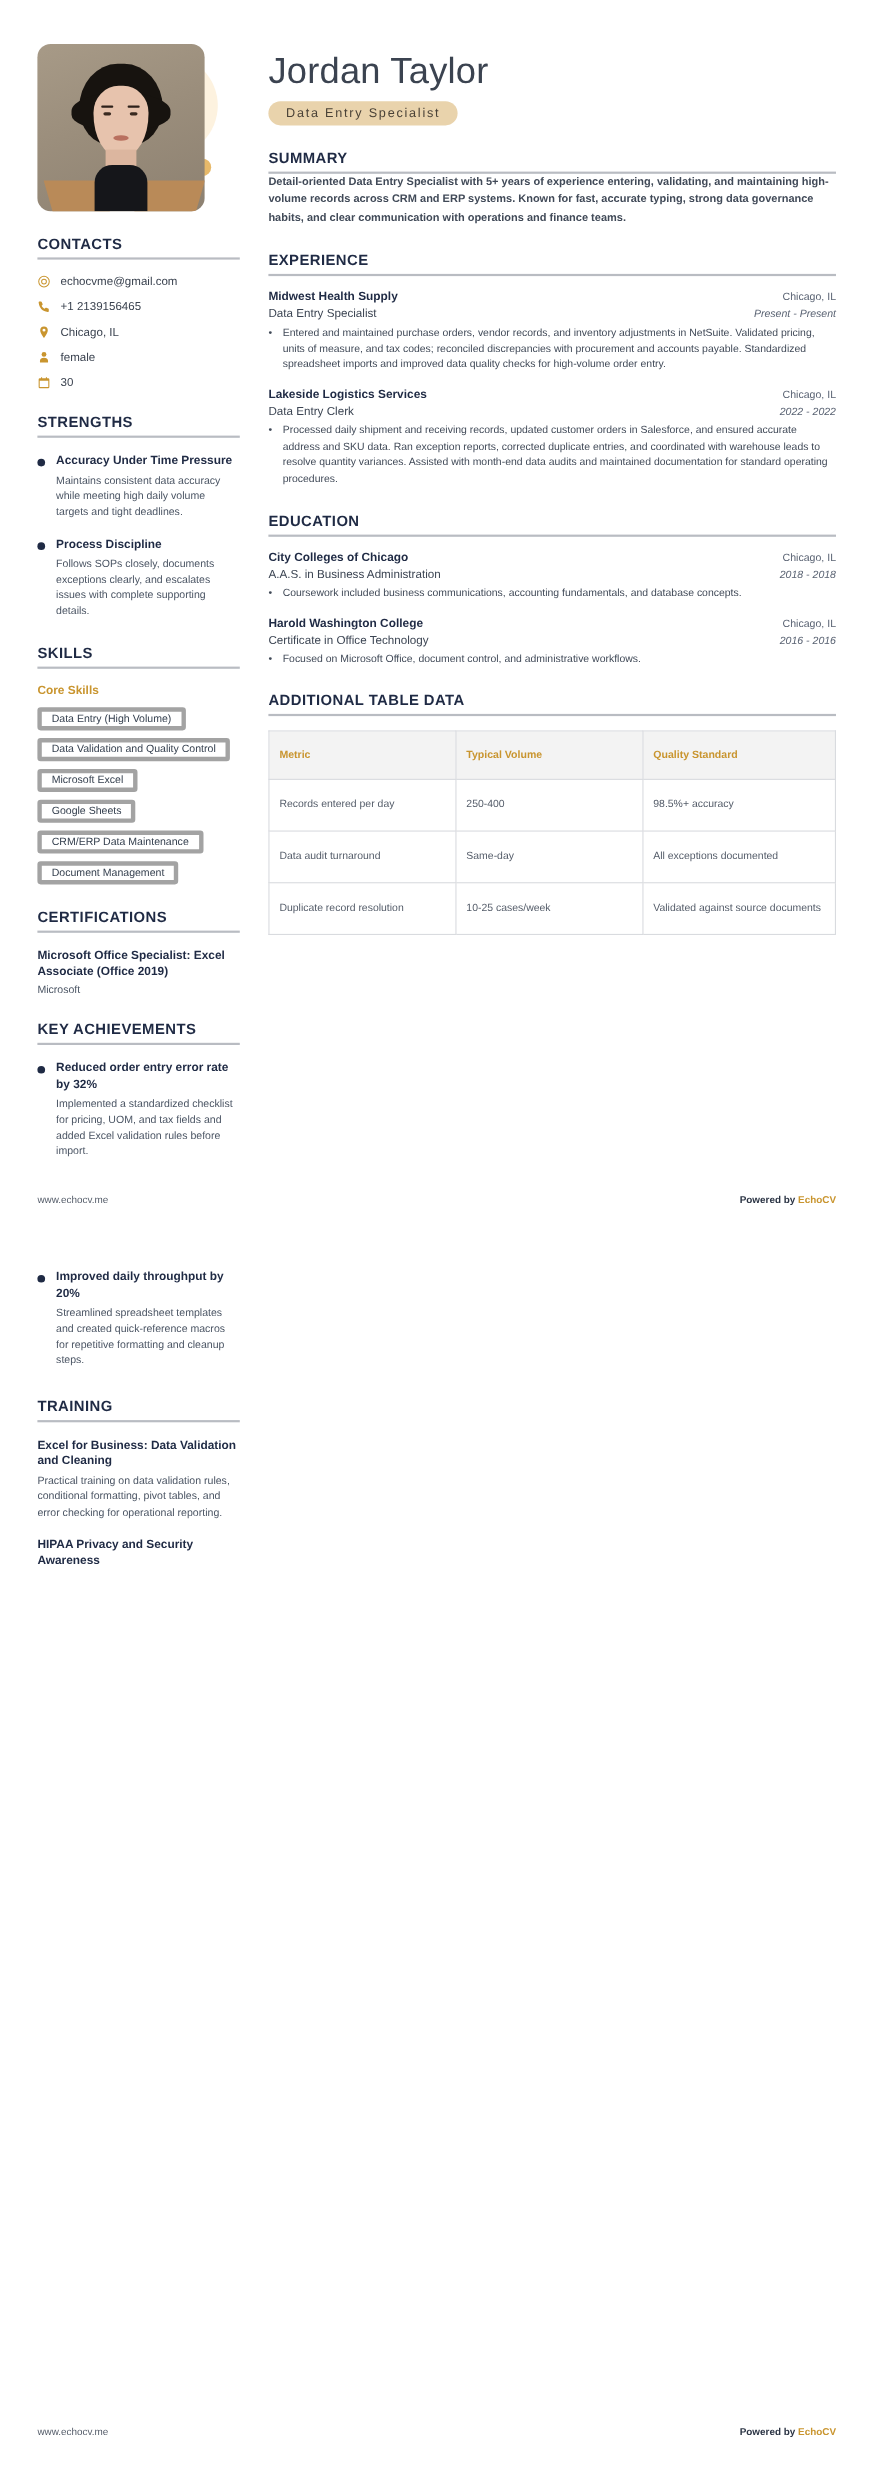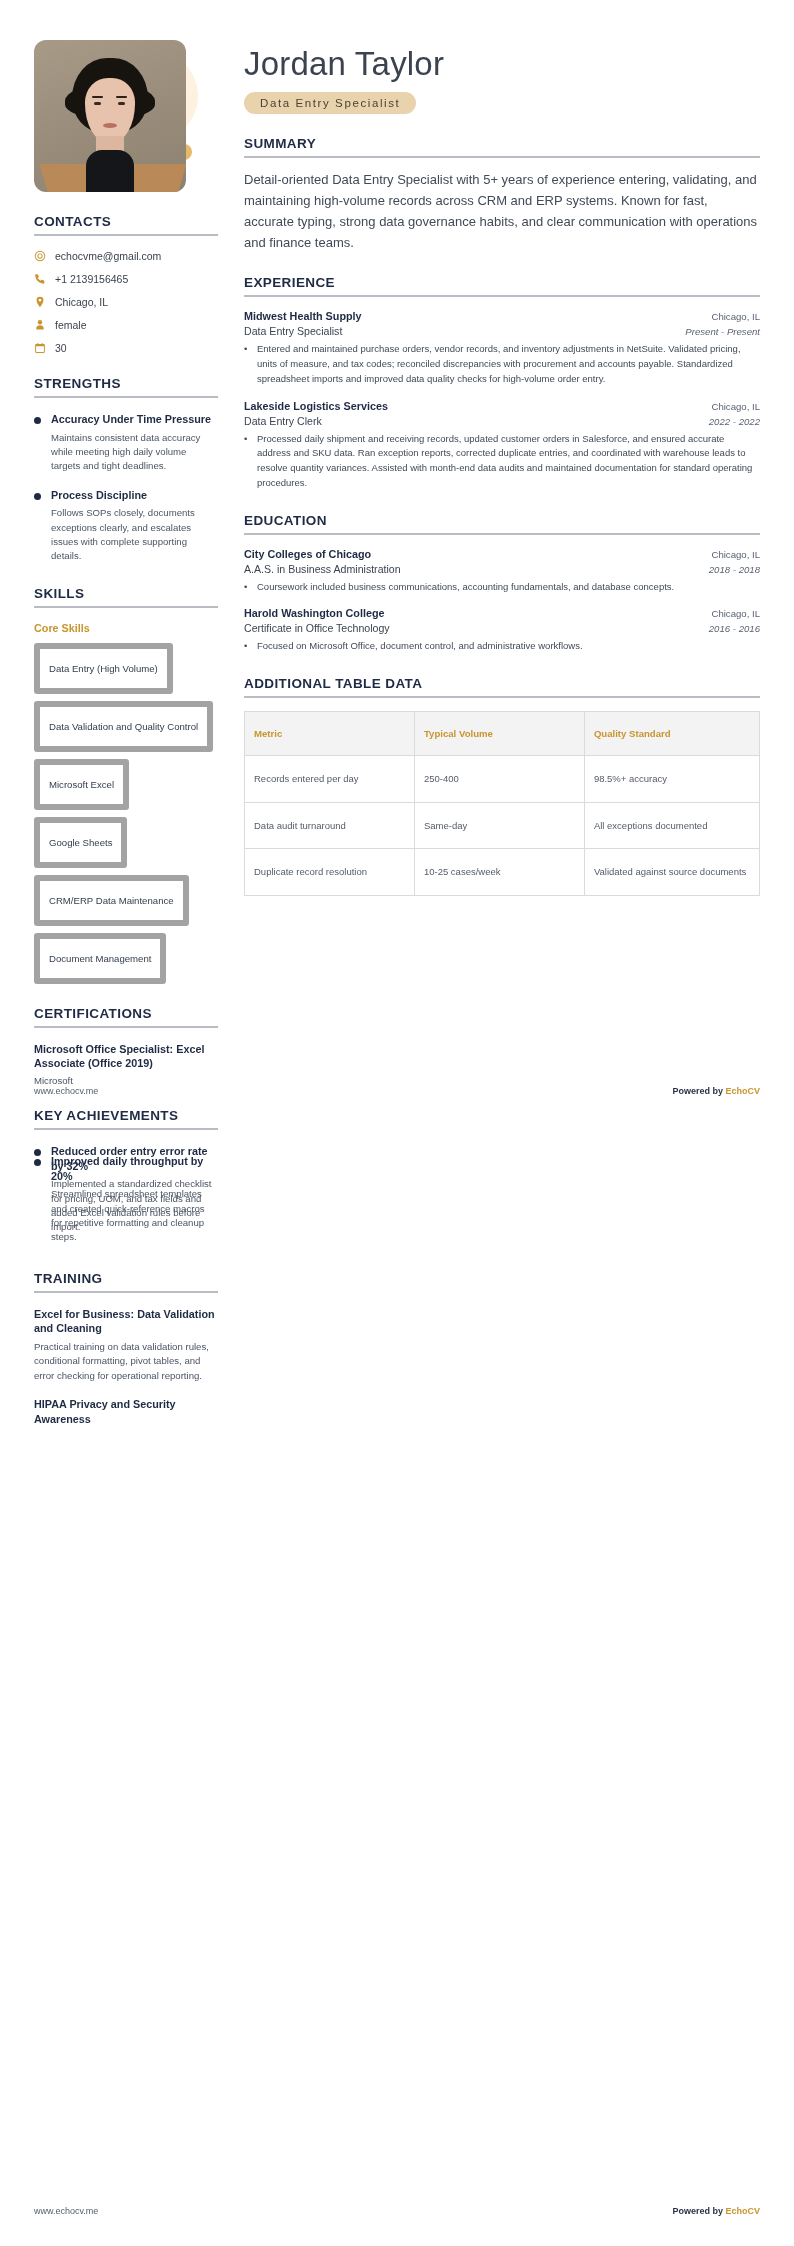--- a/index.html
+++ b/index.html
@@ -98,23 +98,23 @@
   .bul { display: flex; gap: 10px; margin-top: 14px; }
   .dot { width: 7px; height: 7px; border-radius: 50%; background: #1f2a44; margin-top: 5px; flex: 0 0 7px; }
   .bul-body { flex: 1 1 auto; }
   .bul-title { font-size: 10.8px; font-weight: bold; color: #1f2a44; line-height: 1.35; }
   .bul-desc  { font-size: 9.6px; color: #4b5564; line-height: 1.5; margin-top: 4px; }
 
   
   .skills-cat { font-size: 10.8px; font-weight: bold; color: #c9952f; margin: 14px 0 9px; }
   .chips { display: flex; flex-wrap: wrap; gap: 7px; }
   .chip {
-    border: 6px solid #a3a3a3;
+    border: 4px solid #a3a3a3;
     border-radius: 3px;
-    padding: 14px 9px;
+    padding: 1px 9px;
     font-size: 9.6px;
     color: #35404f;
     white-space: nowrap;
   }
 
   
   .cert-name { font-size: 10.8px; font-weight: bold; color: #1f2a44; line-height: 1.35; margin-top: 14px; }
   .cert-org  { font-size: 9.6px; color: #4b5564; margin-top: 4px; }
   .tr-desc   { font-size: 9.6px; color: #4b5564; line-height: 1.5; margin-top: 4px; }
 
@@ -124,21 +124,21 @@
     letter-spacing: 0.2px; line-height: 1.1;
   }
   .title-pill {
     display: inline-block; margin-top: 10px;
     background: #e9d3ac; color: #4a4237;
     border-radius: 13px; padding: 5px 16px;
     font-size: 11.5px; letter-spacing: 1.6px;
   }
   .rsec { margin-top: 22px; }
   .rsec .rule { background: #b9bcc2; }
-  .summary { font-size: 13px; line-height: 1.62; color: #414a58; margin-top: 11px; }
+  .summary { font-size: 10px; line-height: 1.62; color: #414a58; margin-top: 0; font-weight: bold; }
 
   .job { margin-top: 13px; }
   .job-head, .edu-head { display: flex; justify-content: space-between; align-items: baseline; gap: 12px; }
   .job-org { font-size: 10.8px; font-weight: bold; color: #1f2a44; }
   .job-loc { font-size: 9.6px; color: #5a6373; white-space: nowrap; }
   .job-role-row { display: flex; justify-content: space-between; align-items: baseline; gap: 12px; margin-top: 3px; }
   .job-role { font-size: 10.6px; color: #3b4452; }
   .job-dates { font-size: 9.6px; color: #5a6373; white-space: nowrap; font-style: italic; }
   .job-points { margin-top: 5px; }
   .pt { display: flex; gap: 7px; font-size: 9.5px; line-height: 1.55; color: #414a58; }

